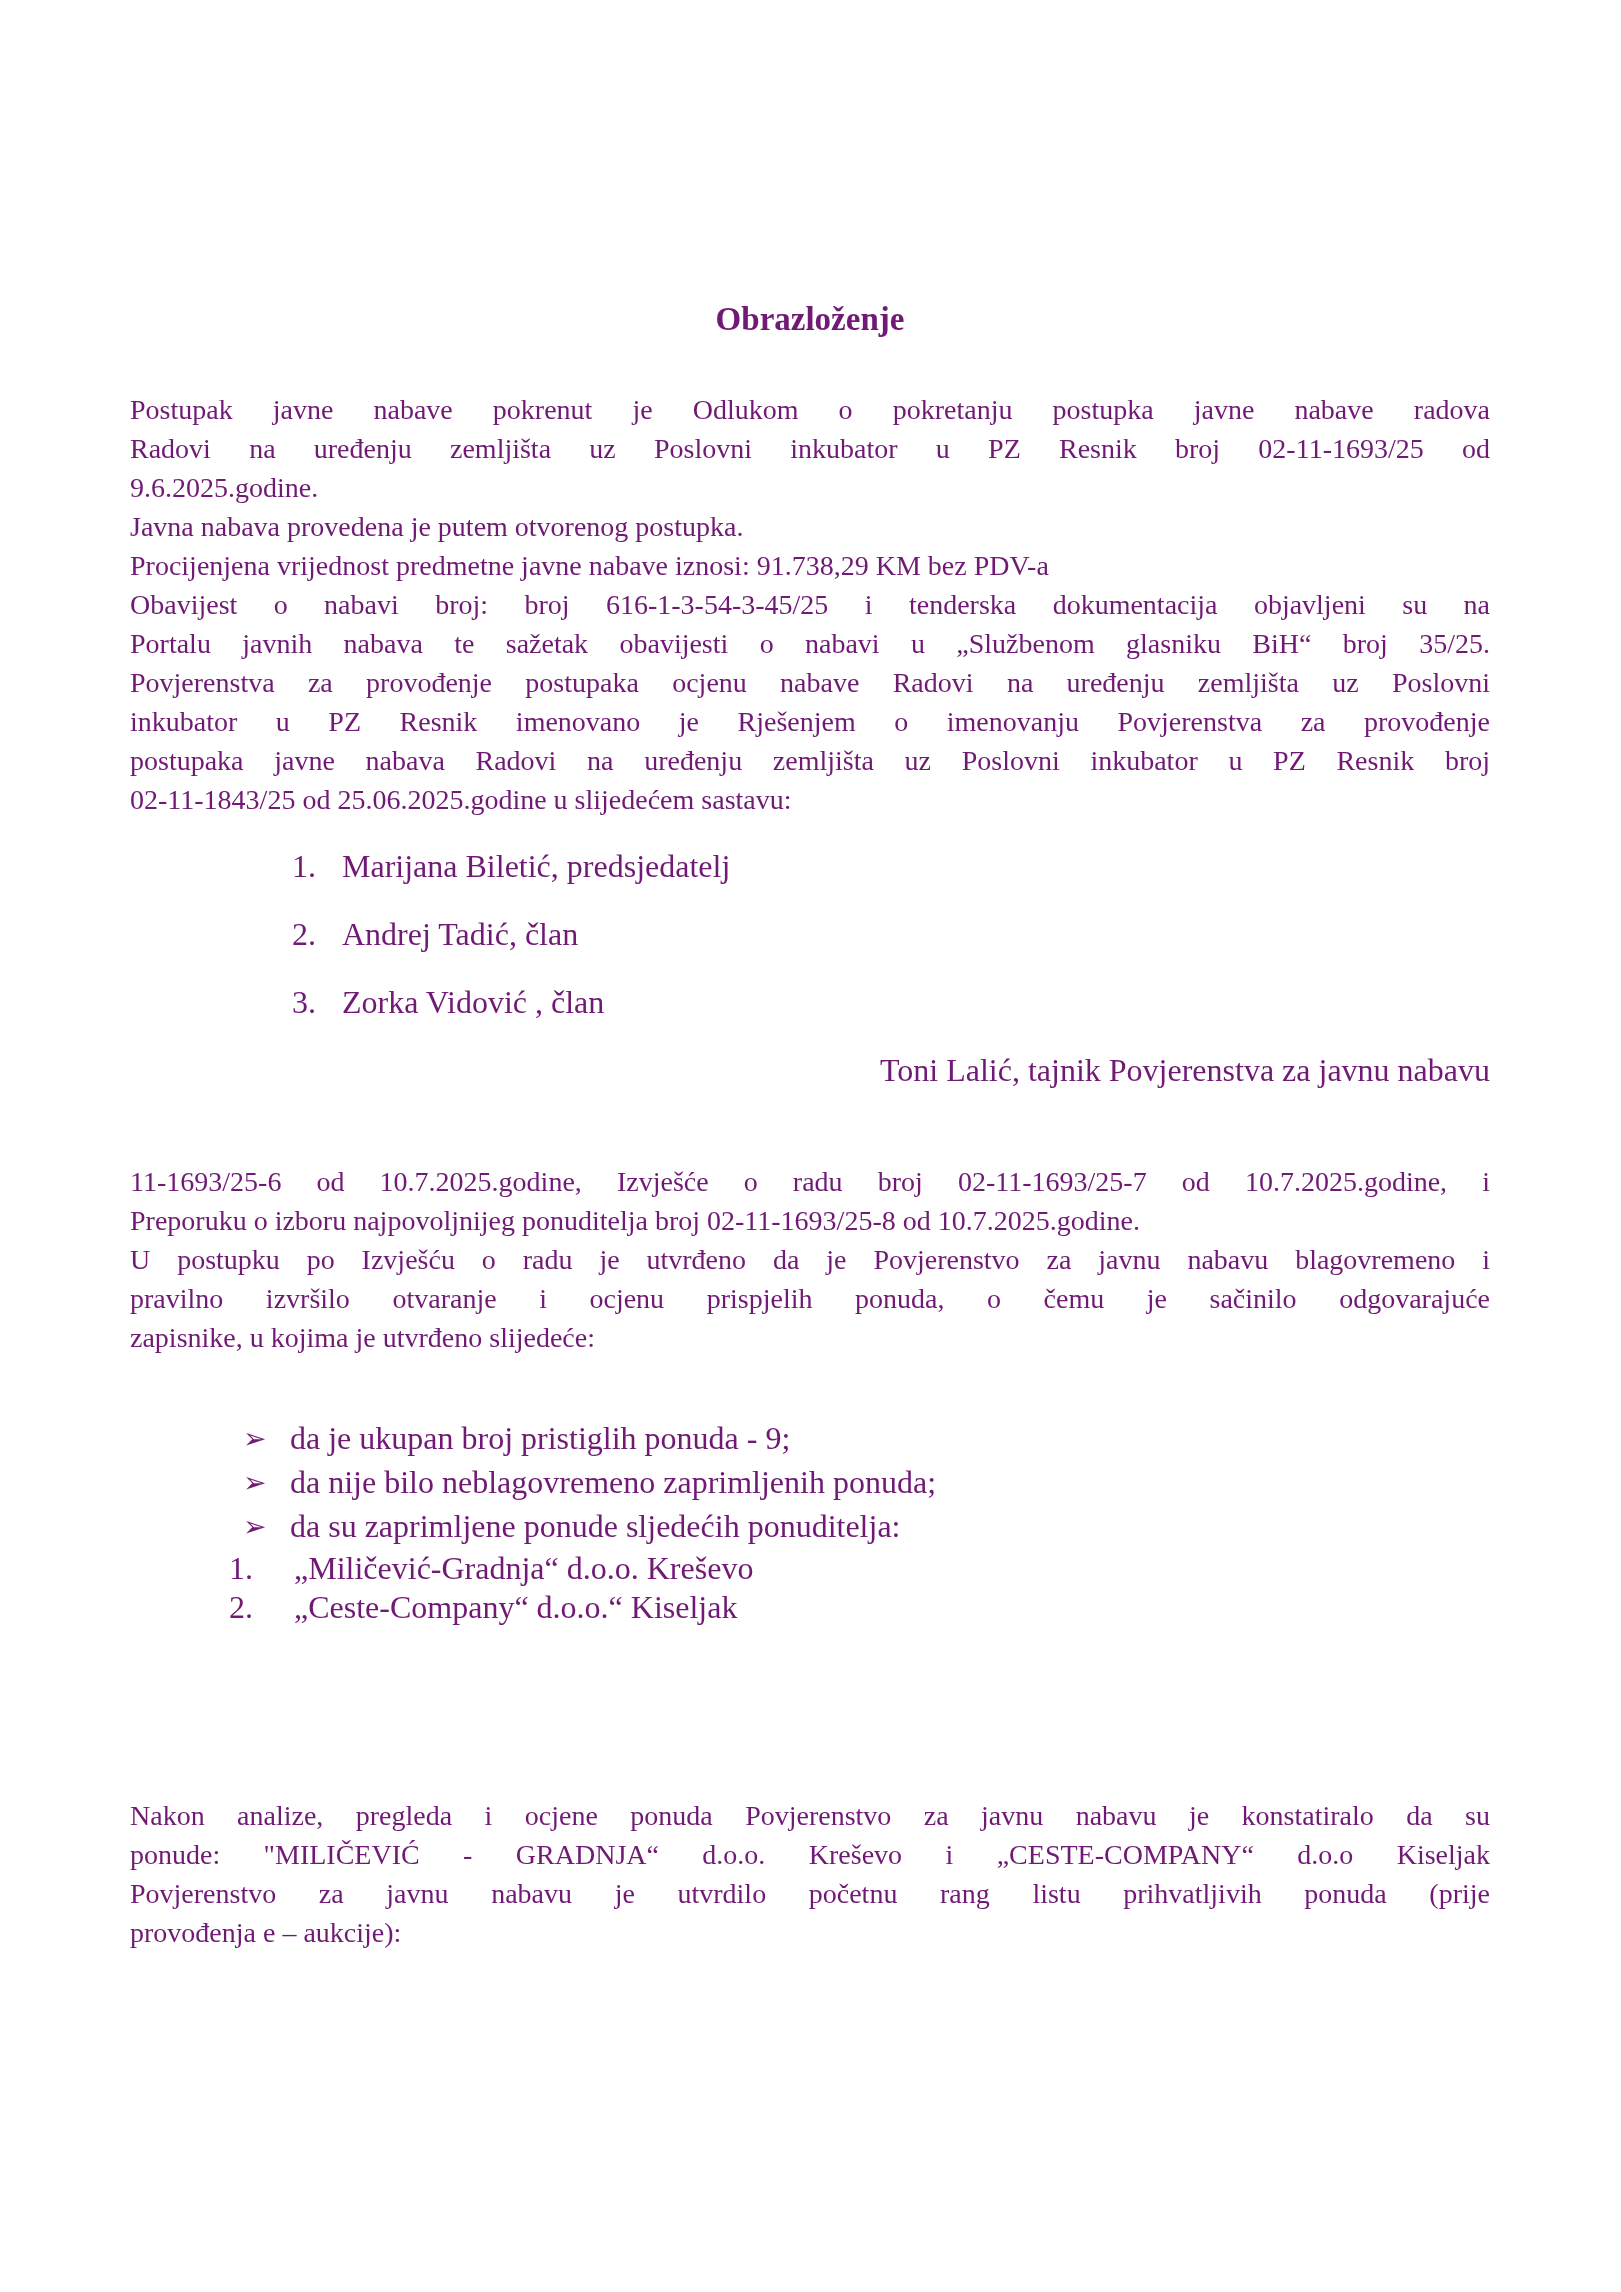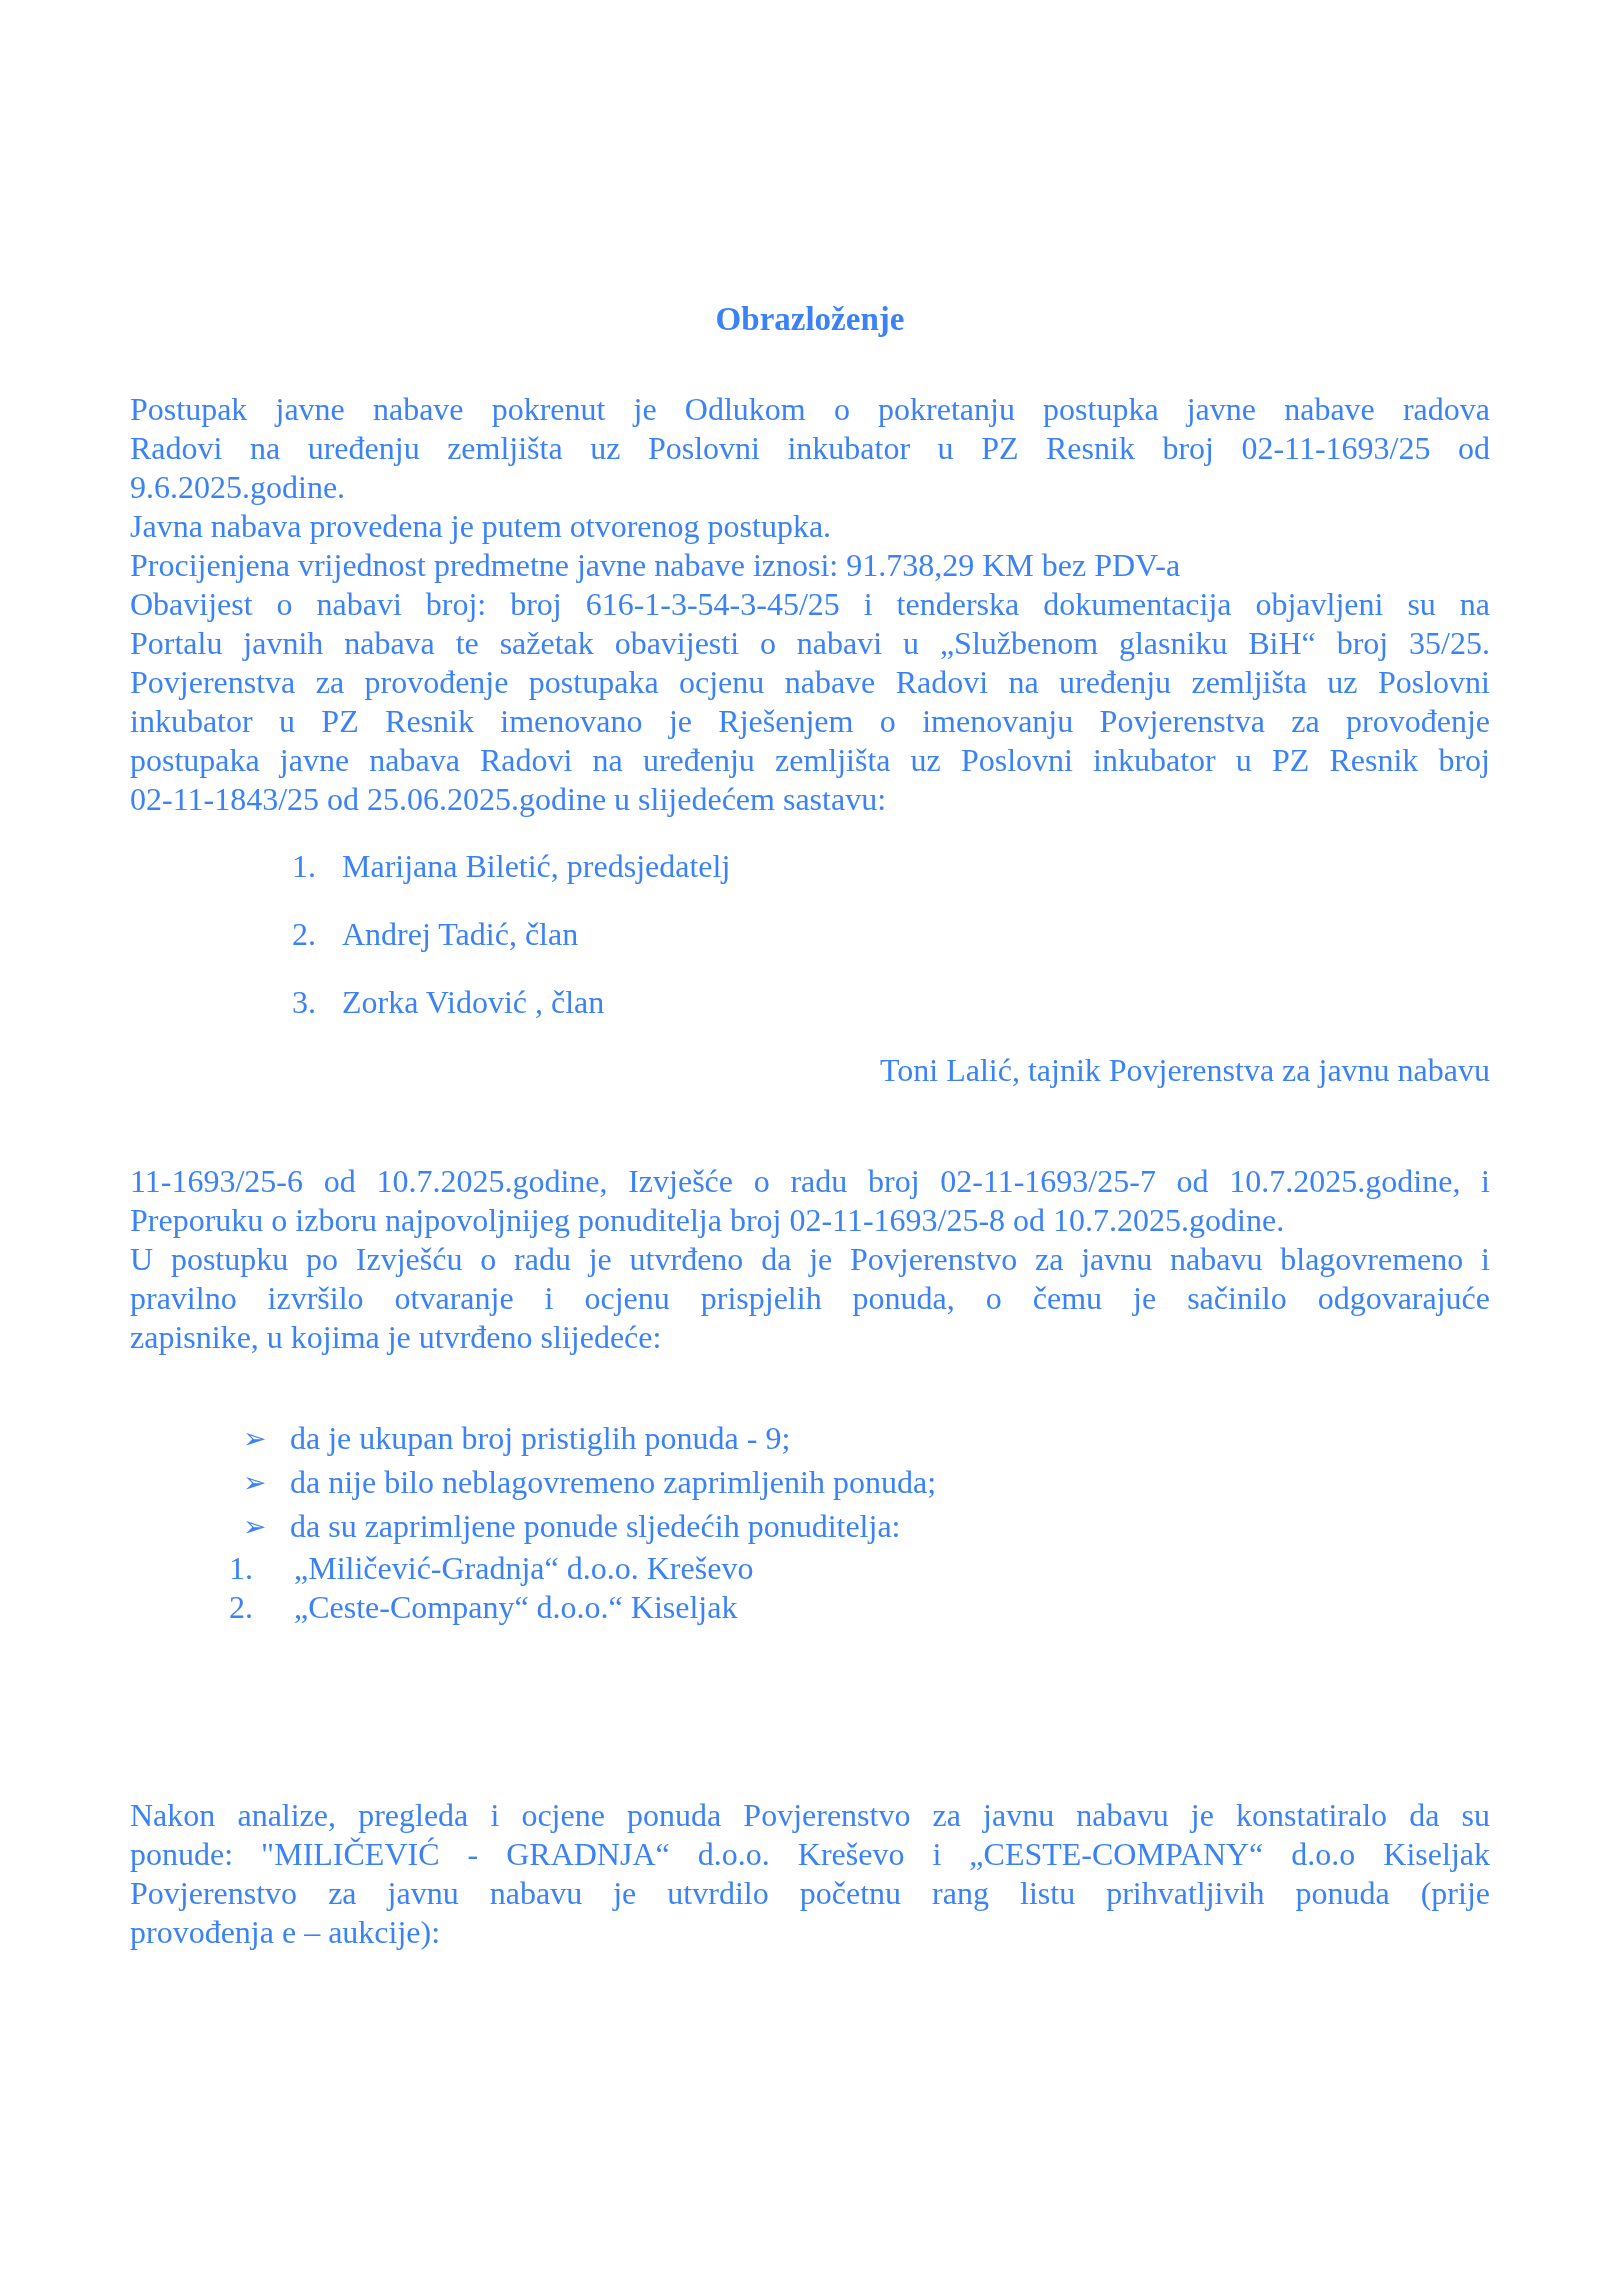--- a/index.html
+++ b/index.html
@@ -2,25 +2,25 @@
 <html><head>
 <meta charset="utf-8">
 <style>
   html, body { margin: 0; padding: 0; background: #808080; }
   .page {
     position: relative;
     width: 1621px;
     height: 2293px;
     background: #ffffff;
     font-family: "Liberation Serif", "DejaVu Serif", serif;
-    color: #3b82f6;
+    color: #701a75;
     overflow: hidden;
   }
   .abs { position: absolute; left: 130px; width: 1360px; }
-  .line { font-size: 32px; line-height: 39px; }
+  .line { font-size: 28px; line-height: 39px; }
   .j { text-align: justify; text-align-last: justify; }
   .l { text-align: left; }
   .doc-title {
     top: 300px;
     text-align: center;
     font-weight: bold;
     font-size: 33px;
     line-height: 39px;
   }
   #intro-block   { top: 390px;  }

